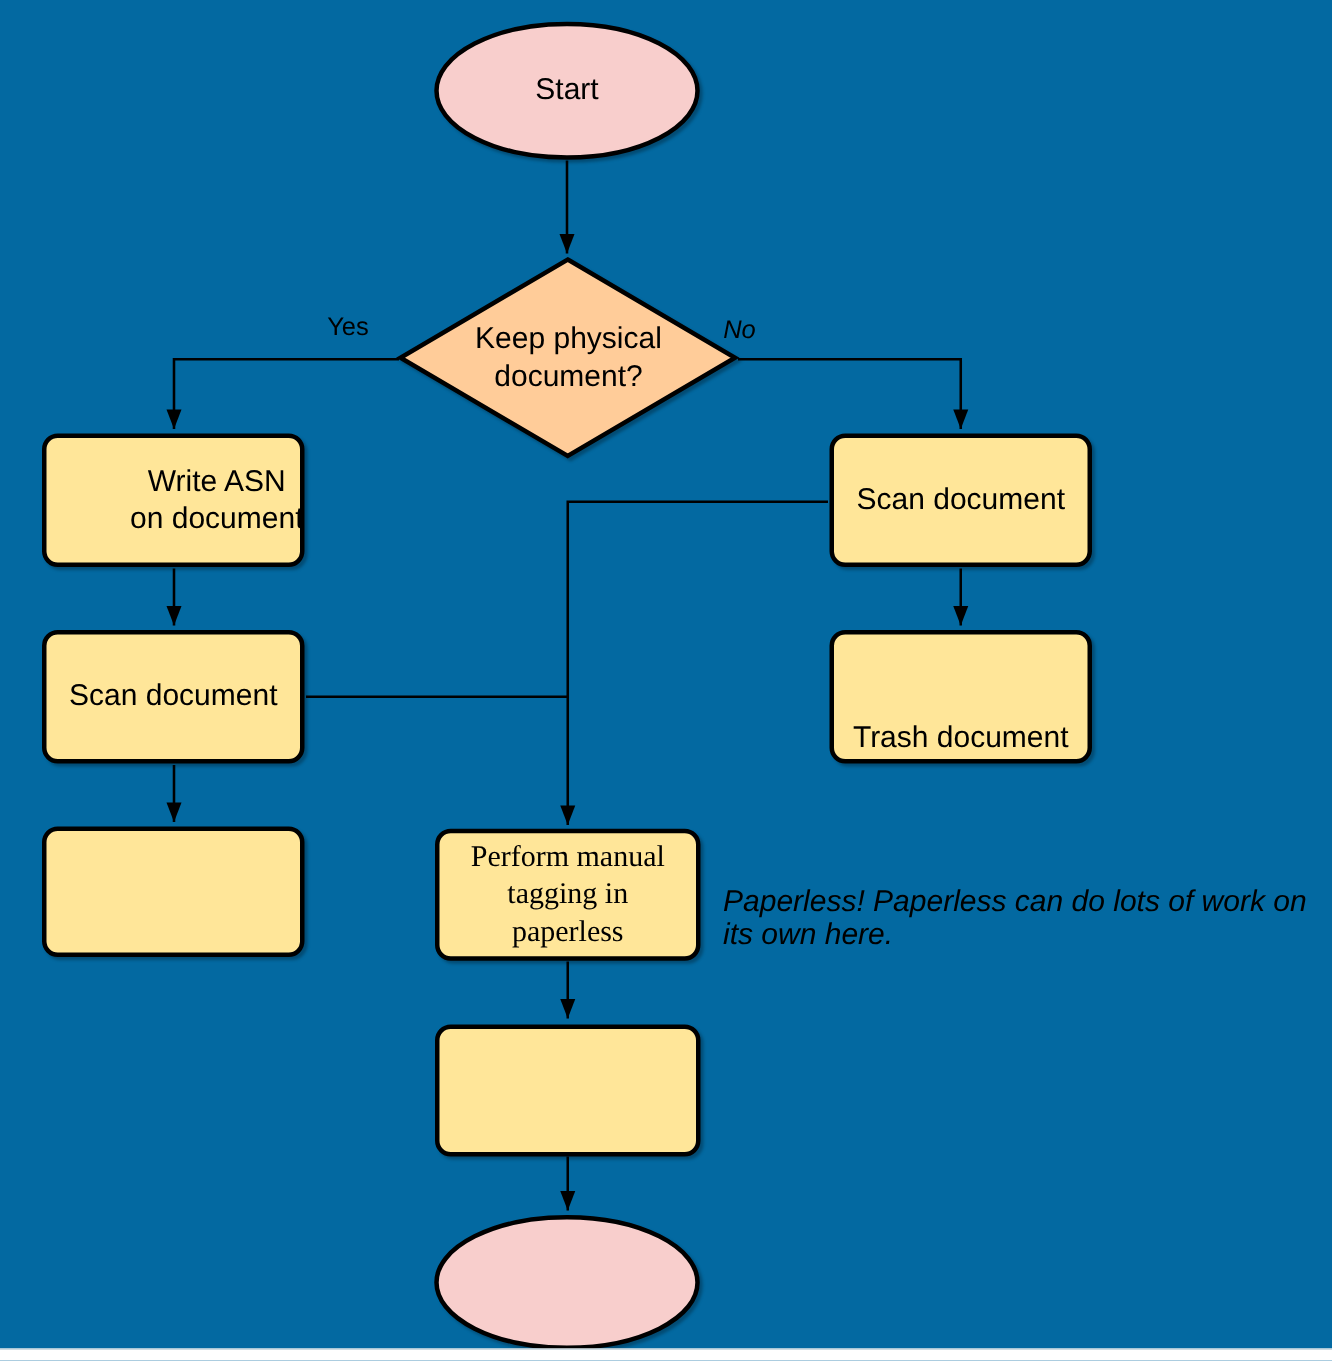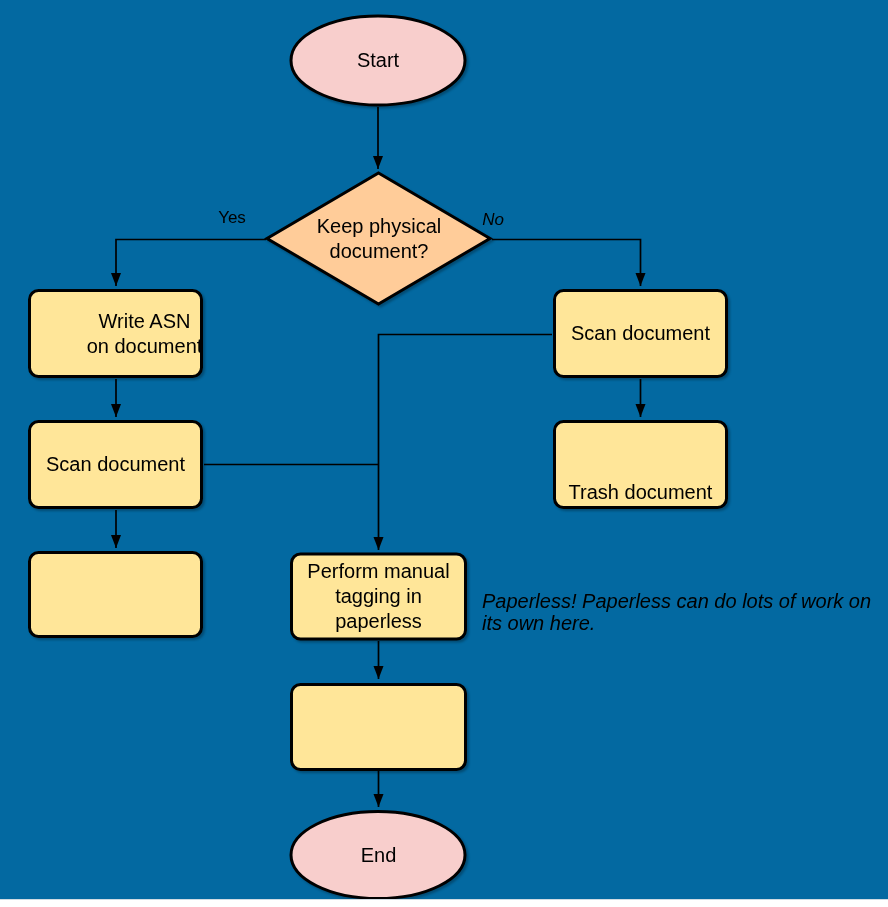--- a/index.html
+++ b/index.html
@@ -109,24 +109,23 @@
   </svg>
 
   <div class="node-label" style="left:290px; top:16px; width:176px; height:89px;">Start</div>
   <div class="node-label" style="left:267px; top:172px; width:224px; height:133px;">Keep physical
 document?</div>
   <div class="node-label" style="left:28px; top:289px; width:201px; height:89px;margin-left:16px;">Write ASN
 on document</div>
   <div class="node-label" style="left:28px; top:420px; width:175px; height:89px;">Scan document</div>
   <div class="node-label" style="left:553px; top:289px; width:175px; height:89px;">Scan document</div>
   <div class="node-label" style="left:553px; top:420px; width:175px; height:89px;margin-top:28px;">Trash document</div>
-  <div class="node-label" style="left:290px; top:553px; width:177px; height:87px;">Perform manual
+  <div class="node-label" style="left:290px; top:553px; width:177px; height:87px;font-family:Liberation Serif, serif;">Perform manual
 tagging in
 paperless</div>
-  <div class="node-label" style="left:290px; top:811px; width:177px; height:88px;">End</div>
 
   <div class="edge-label" style="left:206px; top:207px; width:52px;">Yes</div>
   <div class="edge-label" style="left:471px; top:209px; width:44px;font-style:italic;">No</div>
 
   <div class="note">Paperless! Paperless can do lots of work on its own here.</div>
 
   <div class="bottom-edge"></div>
 
 </div>
 

